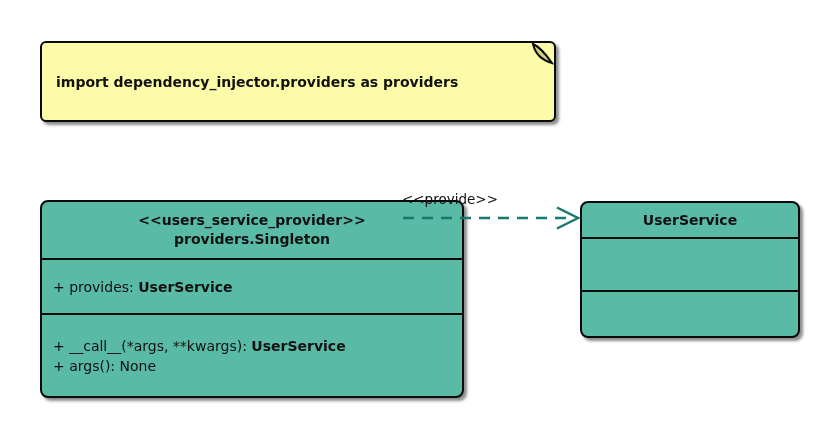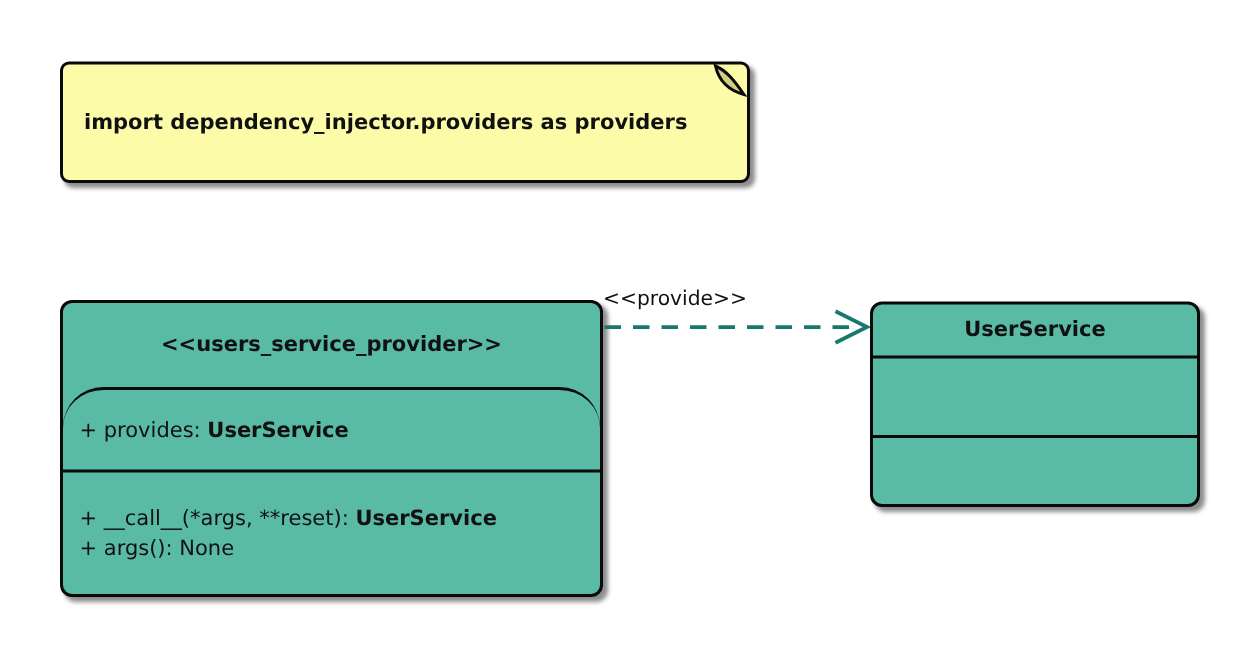--- a/index.html
+++ b/index.html
@@ -17,21 +17,21 @@
     background: var(--background);
     font-family: "DejaVu Sans", "Liberation Sans", sans-serif;
     color: var(--text);
     overflow: hidden;
   }
   .canvas { position: relative; width: 840px; height: 440px; }
 
   
   .note {
     position: absolute; left: 40px; top: 41px;
-    width: 460px; height: 81px;
+    width: 516px; height: 81px;
     background: var(--note-fill);
     border: 2px solid var(--border);
     border-radius: 6px;
     box-shadow: 3px 3px 3px rgba(0,0,0,0.45);
     display: flex; align-items: center;
   }
   .note-text {
     font-weight: bold; font-size: 14px;
     padding-left: 14px; white-space: nowrap;
   }
@@ -40,28 +40,28 @@
 
   
   .uml-class {
     position: absolute;
     background: var(--class-fill);
     border: 2px solid var(--border);
     border-radius: 8px;
     box-shadow: 3px 3px 3px rgba(0,0,0,0.45);
     display: flex; flex-direction: column;
   }
-  .provider { left: 40px; top: 200px; width: 362px; height: 198px; }
+  .provider { left: 40px; top: 200px; width: 424px; height: 198px; }
   .service  { left: 580px; top: 201px; width: 220px; height: 137px; }
 
   .compartment { border-top: 2px solid var(--border); }
   .compartment:first-child { border-top: none; }
 
   .provider .header  { height: 56px; display: flex; flex-direction: column; justify-content: center; align-items: center; }
-  .provider .attrs   { height: 55px; display: flex; flex-direction: column; justify-content: center; border-radius: 27px; }
+  .provider .attrs   { height: 55px; display: flex; flex-direction: column; justify-content: center; }
   .provider .methods { height: 83px; display: flex; flex-direction: column; justify-content: center; }
 
   .service .header { height: 34px; display: flex; justify-content: center; align-items: center; }
   .service .attrs  { height: 53px; }
   .service .methods{ flex: 1; }
 
   .stereotype, .class-name { font-weight: bold; font-size: 14px; line-height: 19px; text-align: center; }
   .member-line { font-size: 14px; line-height: 20px; padding-left: 11px; white-space: nowrap; }
   .member-line .b { font-weight: bold; }
 
@@ -82,26 +82,27 @@
   <div class="note">
     <div class="note-text">import dependency_injector.providers as providers</div>
     <svg class="note-fold" viewBox="0 0 24 24">
       <path d="M2,2 C4,11 10,18 21,21 C14,11 9,5 2,2 Z"></path>
     </svg>
   </div>
 
   <div class="uml-class provider">
     <div class="compartment header">
       <div class="stereotype">&lt;&lt;users_service_provider&gt;&gt;</div>
+      <div class="class-name">providers.Singleton</div>
     </div>
     <div class="compartment attrs">
       <div class="member-line"><span>+ provides: </span><span class="b">UserService</span></div>
     </div>
     <div class="compartment methods">
-      <div class="member-line"><span>+ __call__(*args, **reset): </span><span class="b">UserService</span></div>
+      <div class="member-line"><span>+ __call__(*args, **kwargs): </span><span class="b">UserService</span></div>
       <div class="member-line"><span>+ args(): None</span><span class="b"></span></div>
     </div>
   </div>
 
   <div class="edge-label">&lt;&lt;provide&gt;&gt;</div>
   <svg class="edge" viewBox="0 0 180 40">
     <line class="dash" x1="1" y1="20" x2="172" y2="20"></line>
     <polyline class="head" points="155,9.5 176,20 155,30.5"></polyline>
   </svg>
 

